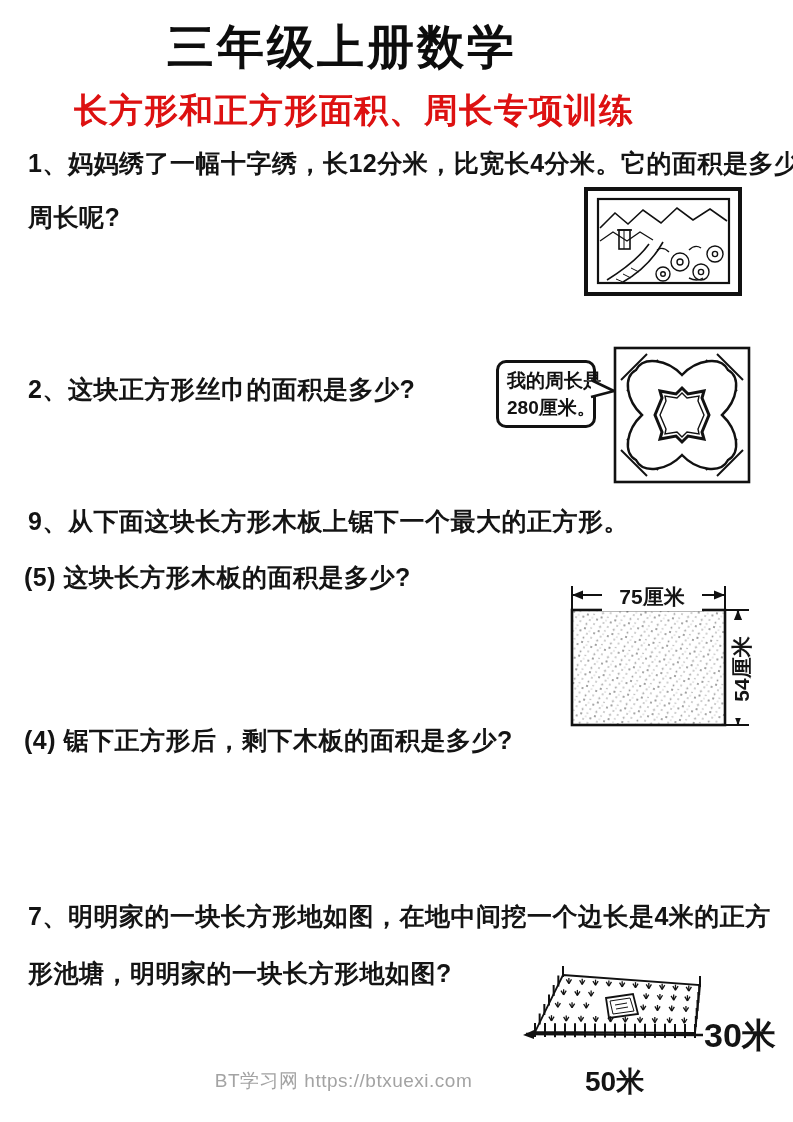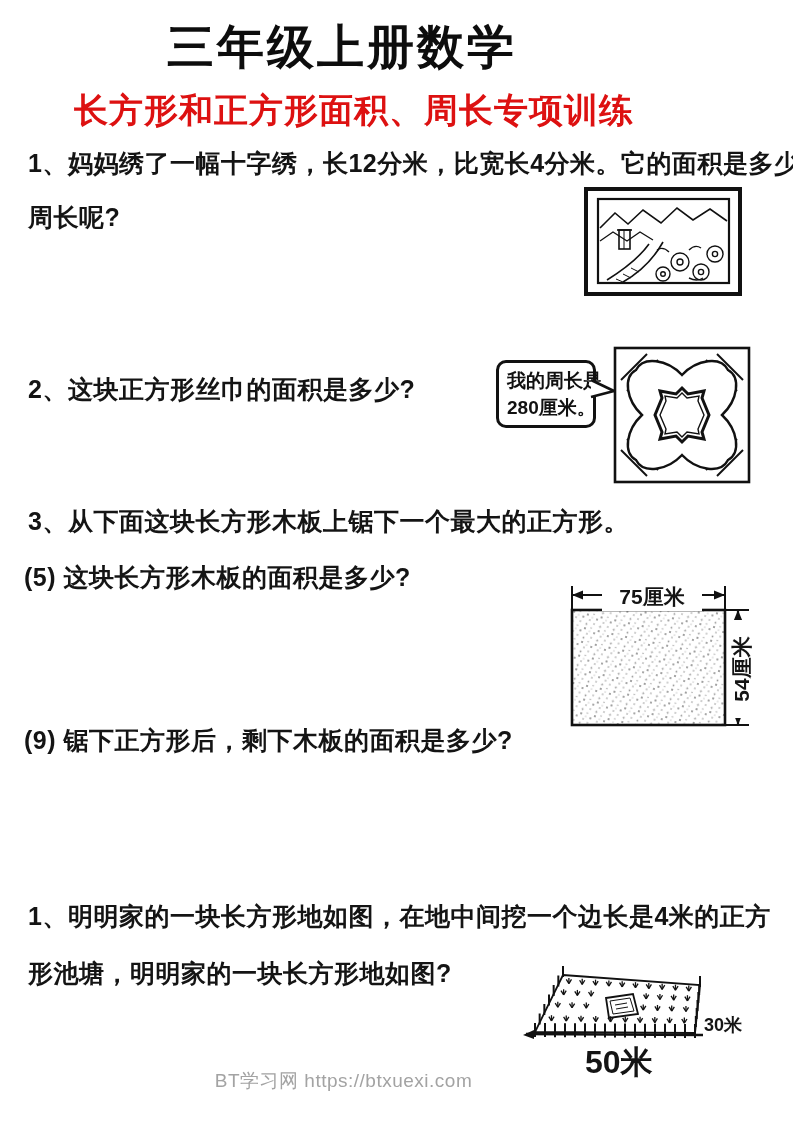--- a/index.html
+++ b/index.html
@@ -107,23 +107,23 @@
 
     <path d="M70,30 C55,14 31,11 24,25 C11,32 14,55 30,70 C14,85 11,108 24,115
              C31,129 55,126 70,110 C85,126 109,129 116,115 C129,108 126,85 110,70
              C126,55 129,32 116,25 C109,11 85,14 70,30 Z" fill="#fff" stroke="#111" stroke-width="2.4"></path>
 
     <path d="M70,43 L76,49 L92,46 L90,53 L97,70 L90,87 L92,94 L76,91 L70,97 L64,91 L48,94 L50,87 L43,70 L50,53 L48,46 L64,49 Z" fill="#fff" stroke="#111" stroke-width="3"></path>
     <path d="M70,48 L75,53 L87,51 L86,56 L92,70 L86,84 L87,89 L75,87 L70,92 L65,87 L53,89 L54,84 L48,70 L54,56 L53,51 L65,53 Z" fill="none" stroke="#111" stroke-width="1.4"></path>
   </svg>
 </div>
 
-<div class="abs qtext" style="left:28px;top:505px;">3、从下面这块长方形木板上锯下一个最大的正方形。</div>
+<div class="abs qtext" style="left:28px;top:505px;">9、从下面这块长方形木板上锯下一个最大的正方形。</div>
 <div class="abs qtext" style="left:24px;top:561px;">(5) 这块长方形木板的面积是多少?</div>
-<div class="abs qtext" style="left:24px;top:724px;">(9) 锯下正方形后，剩下木板的面积是多少?</div>
+<div class="abs qtext" style="left:24px;top:724px;">(4) 锯下正方形后，剩下木板的面积是多少?</div>
 
 <div class="abs" style="left:565px;top:578px;">
   <svg width="195" height="158" viewBox="0 0 195 158">
     <defs>
       <pattern id="speckle" width="14" height="14" patternUnits="userSpaceOnUse" patternTransform="rotate(12)">
         <circle cx="2" cy="3" r="0.9" fill="#444" opacity="0.75"></circle>
         <circle cx="8" cy="1.5" r="0.7" fill="#555" opacity="0.6"></circle>
         <circle cx="12" cy="6" r="0.9" fill="#444" opacity="0.7"></circle>
         <circle cx="5" cy="8" r="0.8" fill="#555" opacity="0.65"></circle>
         <circle cx="10" cy="11" r="0.7" fill="#444" opacity="0.7"></circle>
@@ -143,21 +143,21 @@
     <line x1="161" y1="32" x2="184" y2="32" stroke="#111" stroke-width="2"></line>
     <line x1="161" y1="147" x2="184" y2="147" stroke="#111" stroke-width="2"></line>
     <line x1="173" y1="33" x2="173" y2="146" stroke="#111" stroke-width="2.2"></line>
     <polygon points="173,32 168.5,43 177.5,43" fill="#111"></polygon>
     <polygon points="173,147 168.5,136 177.5,136" fill="#111"></polygon>
   </svg>
 </div>
 <div class="abs dim-label" style="left:602px;top:583px;width:92px;">75厘米</div>
 <div class="abs dim-label" style="left:693px;top:655px;width:90px;transform:rotate(-90deg);">54厘米</div>
 
-<div class="abs qtext" style="left:28px;top:900px;">1、明明家的一块长方形地如图，在地中间挖一个边长是4米的正方</div>
+<div class="abs qtext" style="left:28px;top:900px;">7、明明家的一块长方形地如图，在地中间挖一个边长是4米的正方</div>
 <div class="abs qtext" style="left:28px;top:957px;">形池塘，明明家的一块长方形地如图?</div>
 
 <div class="abs" style="left:520px;top:962px;">
   <svg id="field-svg" width="210" height="100" viewBox="0 0 210 100">
 
     <polygon points="43,13 180,23 175,71 15,70" fill="#fff" stroke="#111" stroke-width="1.8"></polygon>
 
     <line x1="6" y1="72" x2="183" y2="73" stroke="#111" stroke-width="2.4"></line>
     <polygon points="3,73 14,68 14,77" fill="#111"></polygon>
 
@@ -299,16 +299,16 @@
         <line x1="134.819" y1="60.658" x2="137.41899999999998" y2="56.458"></line>
         <line x1="149.582" y1="60.92400000000001" x2="146.982" y2="56.724000000000004"></line>
         <line x1="149.582" y1="60.92400000000001" x2="149.582" y2="55.324000000000005"></line>
         <line x1="149.582" y1="60.92400000000001" x2="152.182" y2="56.724000000000004"></line>
         <line x1="164.34500000000003" y1="61.18999999999999" x2="161.74500000000003" y2="56.98999999999999"></line>
         <line x1="164.34500000000003" y1="61.18999999999999" x2="164.34500000000003" y2="55.58999999999999"></line>
         <line x1="164.34500000000003" y1="61.18999999999999" x2="166.94500000000002" y2="56.98999999999999"></line>
       </g>
   </svg>
 </div>
-<div class="abs field-label" style="left:704px;top:1013px;font-size:18px;">30米</div>
-<div class="abs field-label" style="left:585px;top:1041px;font-size:32px;">50米</div>
+<div class="abs field-label" style="left:704px;top:1013px;font-size:34px;">30米</div>
+<div class="abs field-label" style="left:585px;top:1063px;font-size:28px;">50米</div>
 
 <div class="abs footer">BT学习网 https://btxuexi.com</div>
 
 </body></html>

